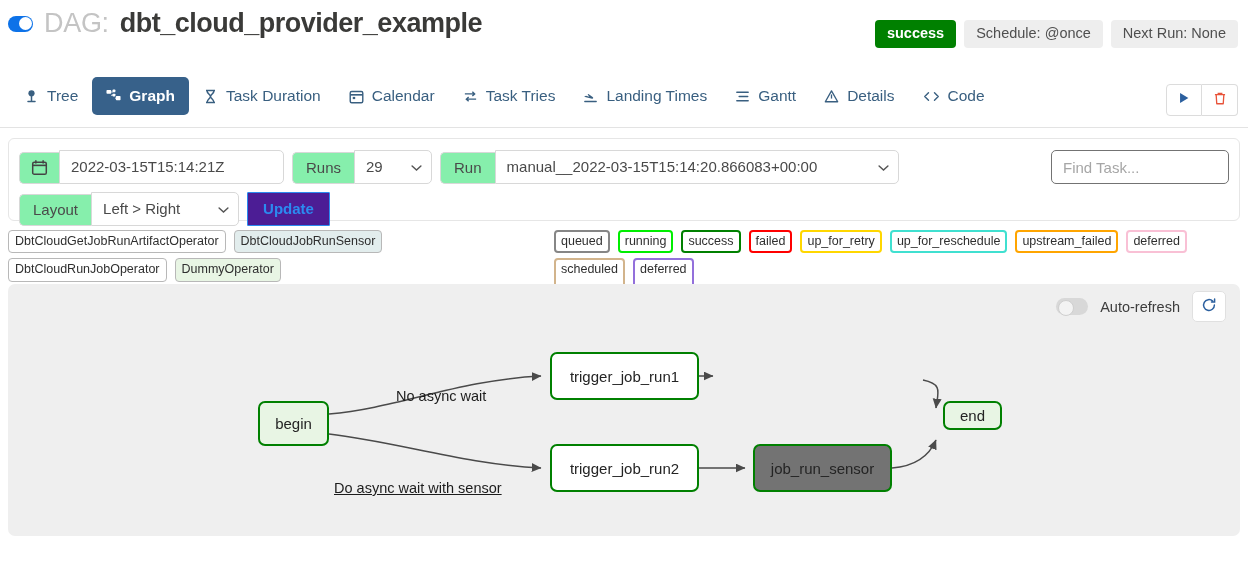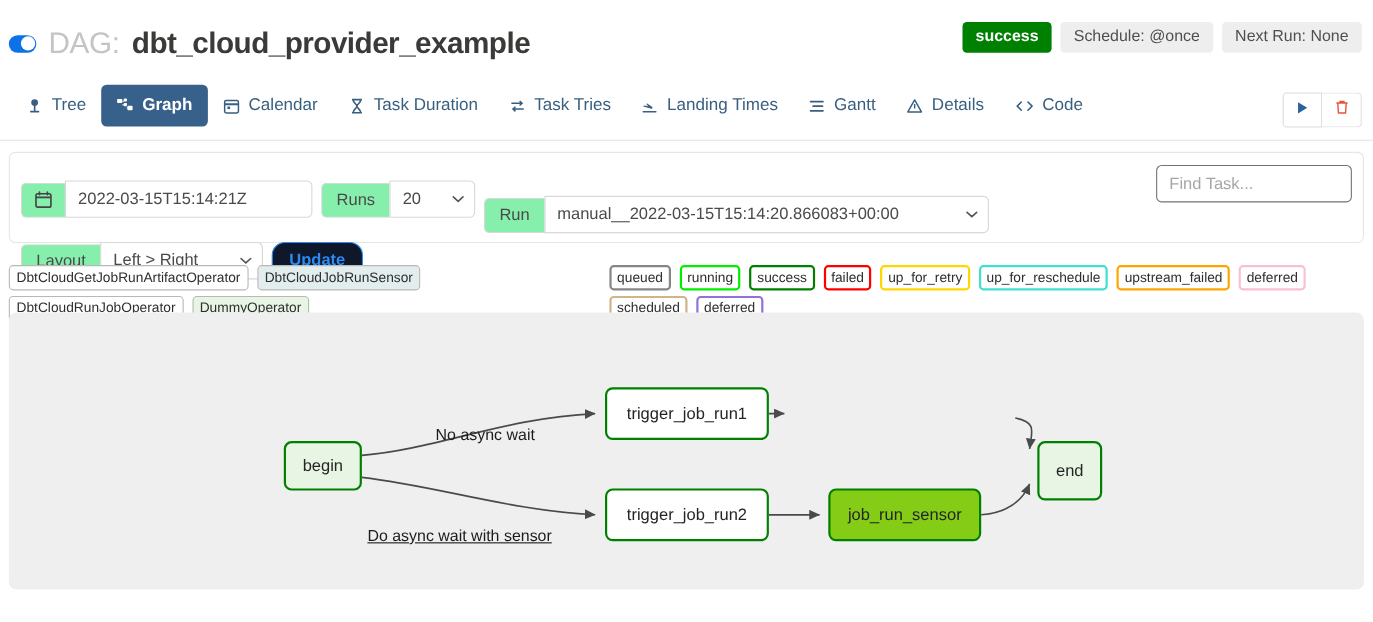--- a/index.html
+++ b/index.html
@@ -13,21 +13,21 @@
   }
 
   
   .header {
     position: relative;
     height: 72px;
     padding: 0 12px;
   }
   .dag-title-row {
     position: absolute;
-    left: 8px; top: 24px;
+    left: 8px; top: 8px;
     display: flex; align-items: center; gap: 11px;
   }
   .pause-toggle {
     width: 25px; height: 16px;
     border-radius: 9px;
     background: #0d72e8;
     position: relative;
     cursor: pointer;
     flex: 0 0 auto;
   }
@@ -153,24 +153,24 @@
   .sel-wrap { position: relative; display: flex; }
   .sel-wrap .chev {
     position: absolute; right: 10px; top: 50%;
     transform: translateY(-50%);
     pointer-events: none;
     color: #5a5a5a;
   }
   .btn-outline {
     border: 1px solid #2b8bf0;
     color: #2b8bf0;
-    background: #0f172a;
+    background: #4c1d95;
     font-size: 15px;
     font-weight: 600;
-    border-radius: 12px;
+    border-radius: 1px;
     padding: 6px 15px 7px;
     margin-left: 8px;
     height: 34px;
     cursor: pointer;
     font-family: "Liberation Sans", sans-serif;
   }
   .find-task {
     position: absolute;
     right: 10px; top: 11px;
     width: 178px;
@@ -187,21 +187,21 @@
     outline: none;
   }
   .find-task input::placeholder { color: #a6a6a6; }
 
   
   .legends {
     margin: 9px 8px 0;
     position: relative;
     height: 46px;
   }
-  .legend-group { position: absolute; top: 11px; text-align: center; }
+  .legend-group { position: absolute; top: 0; text-align: center; }
   .legend-operators { left: 0; width: 530px; }
   .legend-states { left: 546px; right: 0; }
   .chips { display: flex; flex-wrap: wrap; gap: 5px 8px; }
   .chip {
     font-size: 12.5px;
     line-height: 1.15;
     padding: 3px 6px 4px;
     border-radius: 4px;
     border: 1px solid #b8b8b8;
     background: #fff;
@@ -312,36 +312,36 @@
             <rect x="5.6" y="2.7" width="1.6" height="1"></rect>
             <rect x="5.6" y="6.2" width="1.6" height="1"></rect>
             <rect x="9.8" y="9.3" width="1.1" height="1"></rect>
           </svg>
       </span>
       <span>Graph</span>
     </div>
 
     <div class="tab">
       <span>
+        <svg width="15" height="15" viewBox="0 0 16 16" fill="none" stroke="currentColor" stroke-width="1.6">
+            <path d="M3.2 1.6h9.6M3.2 14.4h9.6M4.2 1.6c0 3.2 3.8 4.5 3.8 6.4 0 1.9-3.8 3.2-3.8 6.4M11.8 1.6c0 3.2-3.8 4.5-3.8 6.4 0 1.9 3.8 3.2 3.8 6.4"></path>
+          </svg>
+      </span>
+      <span>Task Duration</span>
+    </div>
+
+    <div class="tab">
+      <span>
         <svg width="15" height="15" viewBox="0 0 16 16" fill="none" stroke="currentColor" stroke-width="1.5">
             <rect x="1.3" y="2.6" width="13.4" height="12" rx="1.6"></rect>
             <path d="M1.3 6.2h13.4" stroke-width="1.8"></path>
             <rect x="4" y="8.4" width="2.6" height="2.4" fill="currentColor" stroke="none"></rect>
           </svg>
       </span>
       <span>Calendar</span>
-    </div>
-
-    <div class="tab">
-      <span>
-        <svg width="15" height="15" viewBox="0 0 16 16" fill="none" stroke="currentColor" stroke-width="1.6">
-            <path d="M3.2 1.6h9.6M3.2 14.4h9.6M4.2 1.6c0 3.2 3.8 4.5 3.8 6.4 0 1.9-3.8 3.2-3.8 6.4M11.8 1.6c0 3.2-3.8 4.5-3.8 6.4 0 1.9 3.8 3.2 3.8 6.4"></path>
-          </svg>
-      </span>
-      <span>Task Duration</span>
     </div>
 
     <div class="tab">
       <span>
         <svg width="15" height="15" viewBox="0 0 16 16" fill="none" stroke="currentColor" stroke-width="1.5">
             <path d="M2 5.2h10.2M10 3l2.4 2.2L10 7.4M14 10.8H3.8M6 8.6 3.6 10.8 6 13"></path>
           </svg>
       </span>
       <span>Task Tries</span>
     </div>
@@ -414,30 +414,30 @@
             <path d="M1.6 6h12.8" stroke-width="1.5"></path>
             <path d="M4.6 1.6v2.2M11.4 1.6v2.2" stroke-linecap="round"></path>
           </svg>
       </div>
       <div class="fld rounded-r" style="width:225px;">2022-03-15T15:14:21Z</div>
     </div>
 
     <div class="grp" style="margin-left:8px;">
       <div class="addon left">Runs</div>
       <div class="sel-wrap">
-        <div class="fld rounded-r" style="width:78px;padding-right:26px;">20</div>
+        <div class="fld rounded-r" style="width:78px;padding-right:26px;">29</div>
         <span class="chev">
           <svg width="11" height="8" viewBox="0 0 12 8" fill="none" stroke="#555" stroke-width="1.6" stroke-linecap="round">
               <path d="M1.2 1.8 6 6.2l4.8-4.4"></path>
             </svg>
         </span>
       </div>
     </div>
 
-    <div class="grp" style="margin-left:8px;margin-top:28px;">
+    <div class="grp" style="margin-left:8px;">
       <div class="addon left">Run</div>
       <div class="sel-wrap">
         <div class="fld rounded-r" style="width:404px;padding-right:30px;">manual__2022-03-15T15:14:20.866083+00:00</div>
         <span class="chev">
           <svg width="11" height="8" viewBox="0 0 12 8" fill="none" stroke="#555" stroke-width="1.6" stroke-linecap="round">
               <path d="M1.2 1.8 6 6.2l4.8-4.4"></path>
             </svg>
         </span>
       </div>
     </div>
@@ -485,38 +485,50 @@
       <span class="chip state" style="border-color:#f9c0d5;">deferred</span>
       <span class="chip state" style="border-color:#d2b48c;">scheduled</span>
       <span class="chip state" style="border-color:#9370db;">deferred</span>
       <span class="chip plain">no_status</span>
     </div>
   </div>
 </div>
 
 <div class="graph-panel">
 
+  <div class="graph-topbar">
+    <div class="switch"></div>
+    <span class="switch-label">Auto-refresh</span>
+    <div class="refresh-btn">
+      <span>
+        <svg width="16" height="16" viewBox="0 0 16 16" fill="none" stroke="#2b5f9e" stroke-width="1.5" stroke-linecap="round">
+            <path d="M13.4 8a5.4 5.4 0 1 1-1.7-3.9"></path>
+            <path d="M13.6 1.9v3.1h-3.1"></path>
+          </svg>
+      </span>
+    </div>
+  </div>
 
   <svg class="graph-svg" viewBox="0 0 1232 252">
     <defs>
       <marker id="arw" markerWidth="8" markerHeight="8" refX="6.2" refY="3" orient="auto">
         <path d="M0,0 L6.5,3 L0,6 z" fill="#4a4a4a"></path>
       </marker>
     </defs>
     <g fill="none" stroke="#4a4a4a" stroke-width="1.5" marker-end="url(#arw)">
       <path d="M321 130 C 390 124, 450 96, 533 92"></path>
       <path d="M321 150 C 390 158, 455 180, 533 184"></path>
       <path d="M691 92 L 705 92"></path>
       <path d="M691 184 L 737 184"></path>
       <path d="M915 96 C 935 100, 930 108, 928 124"></path>
       <path d="M884 184 C 910 182, 922 170, 928 156"></path>
     </g>
   </svg>
 
   <div class="node-box" style="left:250px;top:117px;width:71px;height:45px;background:#e8f5e4;">begin</div>
   <div class="node-box" style="left:542px;top:68px;width:149px;height:48px;background:#ffffff;">trigger_job_run1</div>
   <div class="node-box" style="left:542px;top:160px;width:149px;height:48px;background:#ffffff;">trigger_job_run2</div>
-  <div class="node-box" style="left:745px;top:160px;width:139px;height:48px;background:#84cc16;">job_run_sensor</div>
-  <div class="node-box" style="left:935px;top:117px;width:59px;height:54px;background:#e8f5e4;">end</div>
+  <div class="node-box" style="left:745px;top:160px;width:139px;height:48px;background:#737373;">job_run_sensor</div>
+  <div class="node-box" style="left:935px;top:117px;width:59px;height:29px;background:#e8f5e4;">end</div>
 
   <div class="edge-label" style="left:388px;top:104px;">No async wait</div>
   <div class="edge-label" style="left:326px;top:196px;text-decoration:underline;">Do async wait with sensor</div>
 </div>
 
 </body></html>

